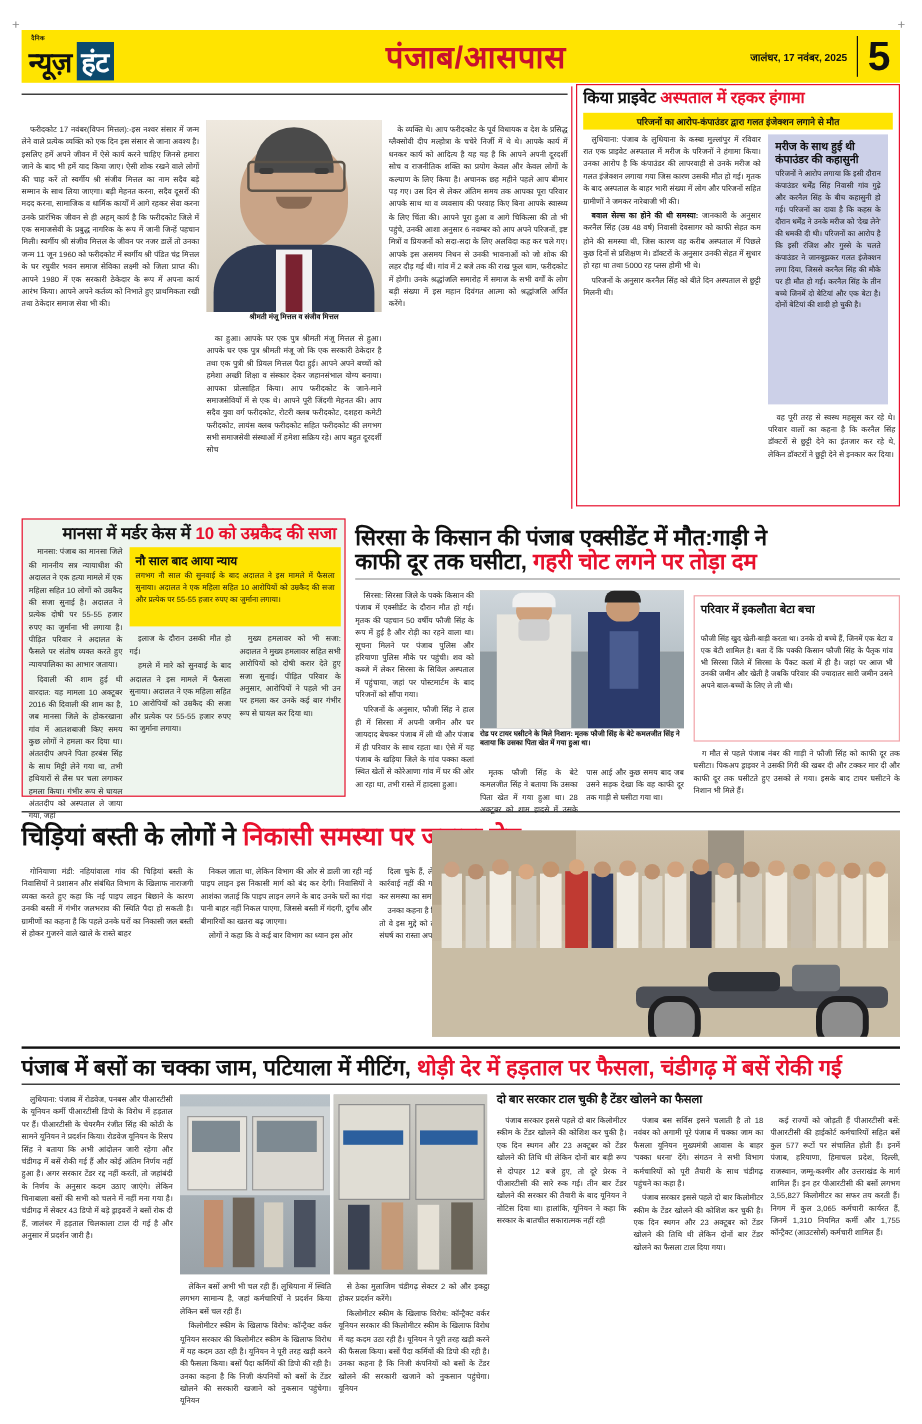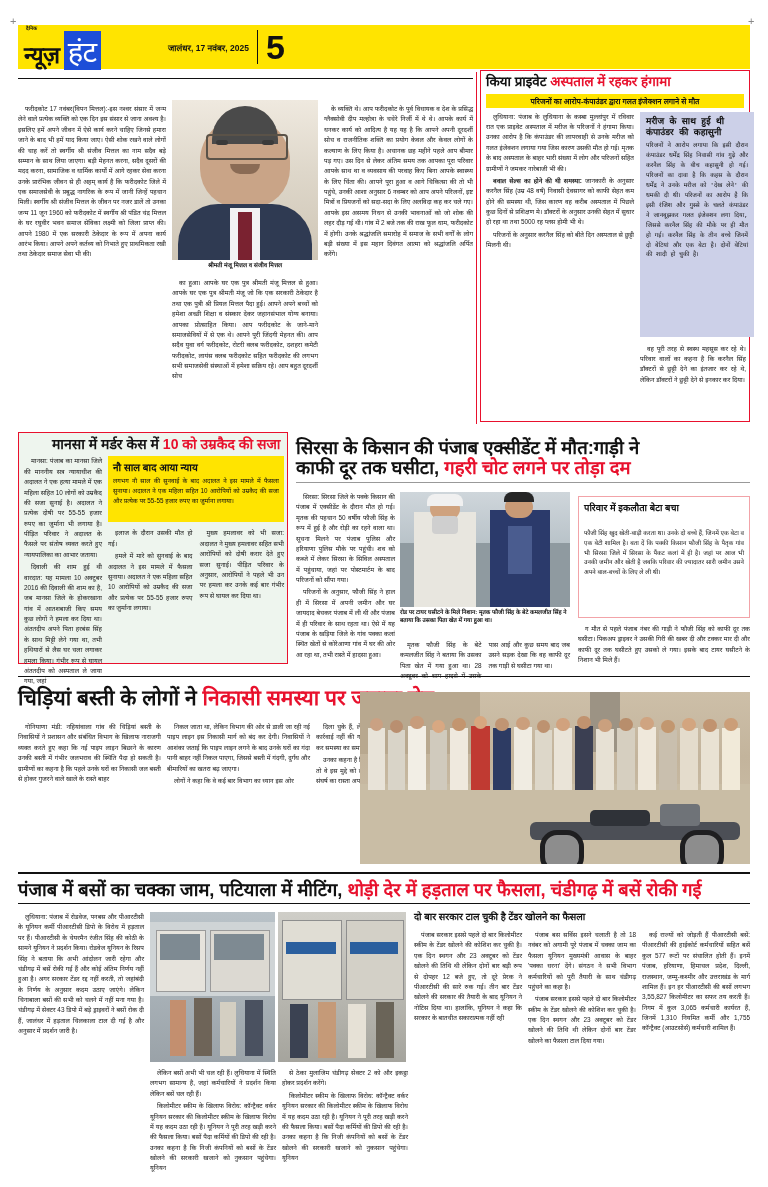--- a/index.html
+++ b/index.html
@@ -9,21 +9,21 @@
   
   .crop{position:absolute;color:#888;font-size:11px;line-height:1;}
 
   
   .masthead{position:absolute;left:18px;top:25px;width:732px;height:44px;background:#ffe400;
             display:flex;align-items:center;}
   .logo{width:150px;height:44px;display:flex;flex-direction:column;justify-content:center;padding-left:6px;box-sizing:border-box;}
   .logo-sup{font-size:5px;font-weight:bold;letter-spacing:.3px;color:#111;margin-left:2px;}
   .logo-main{display:flex;align-items:flex-end;gap:4px;}
   .logo-a{font-size:23px;font-weight:bold;color:#111;letter-spacing:-.5px;}
-  .logo-b{font-size:29px;font-weight:normal;color:#fff;background:#1d4ed8;padding:0 4px;letter-spacing:-.5px;}
+  .logo-b{font-size:23px;font-weight:bold;color:#fff;background:#0c4a6e;padding:0 4px;letter-spacing:-.5px;}
   .mast-title{flex:1;text-align:center;font-size:26px;font-weight:bold;color:#c8102e;letter-spacing:.5px;}
   .mast-right{display:flex;align-items:center;gap:8px;padding-right:8px;}
   .mast-date{font-size:8.5px;font-weight:bold;color:#111;white-space:nowrap;}
   .mast-sep{width:1px;height:34px;background:#111;}
   .mast-page{font-size:34px;font-weight:bold;color:#111;line-height:1;}
 
   
   .hl{font-weight:bold;color:#111;line-height:1.1;}
   .hl .red{color:#e8112d;}
   .body-col{font-size:6.4px;line-height:1.62;text-align:justify;color:#1a1a1a;}
@@ -61,20 +61,21 @@
   <div class="crop" style="left:748px;top:16px;">+</div>
 
   <div class="masthead">
     <div class="logo">
       <div class="logo-sup">दैनिक</div>
       <div class="logo-main">
         <span class="logo-a">न्यूज़</span>
         <span class="logo-b">हंट</span>
       </div>
     </div>
+    <div class="mast-title">पंजाब/आसपास</div>
     <div class="mast-right">
       <div class="mast-date">जालंधर, 17 नवंबर, 2025</div>
       <div class="mast-sep"></div>
       <div class="mast-page">5</div>
     </div>
   </div>
 
   <div style="position:absolute;left:18px;top:74px;width:455px;">
     <div class="rule" style="height:1px;margin-top:4px;"></div>
   </div>
@@ -112,21 +113,21 @@
     <div class="yellowbar" style="margin-top:4px;height:14px;font-size:7.6px;">परिजनों का आरोप-कंपाउंडर द्वारा गलत इंजेक्शन लगाने से मौत</div>
 
     <div style="position:relative;margin-top:4px;height:310px;">
 
       <div class="body-col" style="position:absolute;left:0;top:0;width:148px;">
         <p>लुधियाना: पंजाब के लुधियाना के कस्बा मुल्लांपुर में रविवार रात एक प्राइवेट अस्पताल में मरीज के परिजनों ने हंगामा किया। उनका आरोप है कि कंपाउंडर की लापरवाही से उनके मरीज को गलत इंजेक्शन लगाया गया जिस कारण उसकी मौत हो गई। मृतक के बाद अस्पताल के बाहर भारी संख्या में लोग और परिजनों सहित ग्रामीणों ने जमकर नारेबाजी भी की।</p>
         <p><span class="lead">बवाल सेल्स का होने की थी समस्या:</span> <span>जानकारी के अनुसार करनैल सिंह (उम्र 48 वर्ष) निवासी देवसागर को काफी सेहत कम होने की समस्या थी, जिस कारण वह करीब अस्पताल में पिछले कुछ दिनों से प्रशिक्षण मे। डॉक्टरों के अनुसार उनकी सेहत में सुधार हो रहा था तथा 5000 रह प्लस होमी भी थे।</span></p>
         <p>परिजनों के अनुसार करनैल सिंह को बीते दिन अस्पताल से छुट्टी मिलनी थी।</p>
       </div>
 
-      <div class="lavbox" style="position:absolute;left:154px;top:0;width:114px;height:225px;font-family:Liberation Mono, monospace;">
+      <div class="lavbox" style="position:absolute;left:154px;top:0;width:100px;height:225px;">
         <h4>मरीज के साथ हुई थी कंपाउंडर की कहासुनी</h4>
         <p>परिजनों ने आरोप लगाया कि इसी दौरान कंपाउंडर धर्मेंद्र सिंह निवासी गांव गुढ़े और करनैल सिंह के बीच कहासुनी हो गई। परिजनों का दावा है कि कहस के दौरान धर्मेंद्र ने उनके मरीज को 'देख लेने' की धमकी दी थी। परिजनों का आरोप है कि इसी रंजिश और गुस्से के चलते कंपाउंडर ने जानबूझकर गलत इंजेक्शन लगा दिया, जिससे करनैल सिंह की मौके पर ही मौत हो गई। करनैल सिंह के तीन बच्चे जिनमें दो बेटियां और एक बेटा है। दोनों बेटियां की शादी हो चुकी है।</p>
       </div>
       <div class="body-col" style="position:absolute;left:154px;top:232px;width:106px;">
         <p>वह पूरी तरह से स्वस्थ महसूस कर रहे थे। परिवार वालों का कहना है कि करनैल सिंह डॉक्टरों से छुट्टी देने का इंतजार कर रहे थे, लेकिन डॉक्टरों ने छुट्टी देने से इनकार कर दिया।</p>
       </div>
     </div>
   </div>
 
   <div class="greenpanel" style="position:absolute;left:18px;top:432px;width:270px;height:232px;padding:4px 5px;box-sizing:border-box;">

